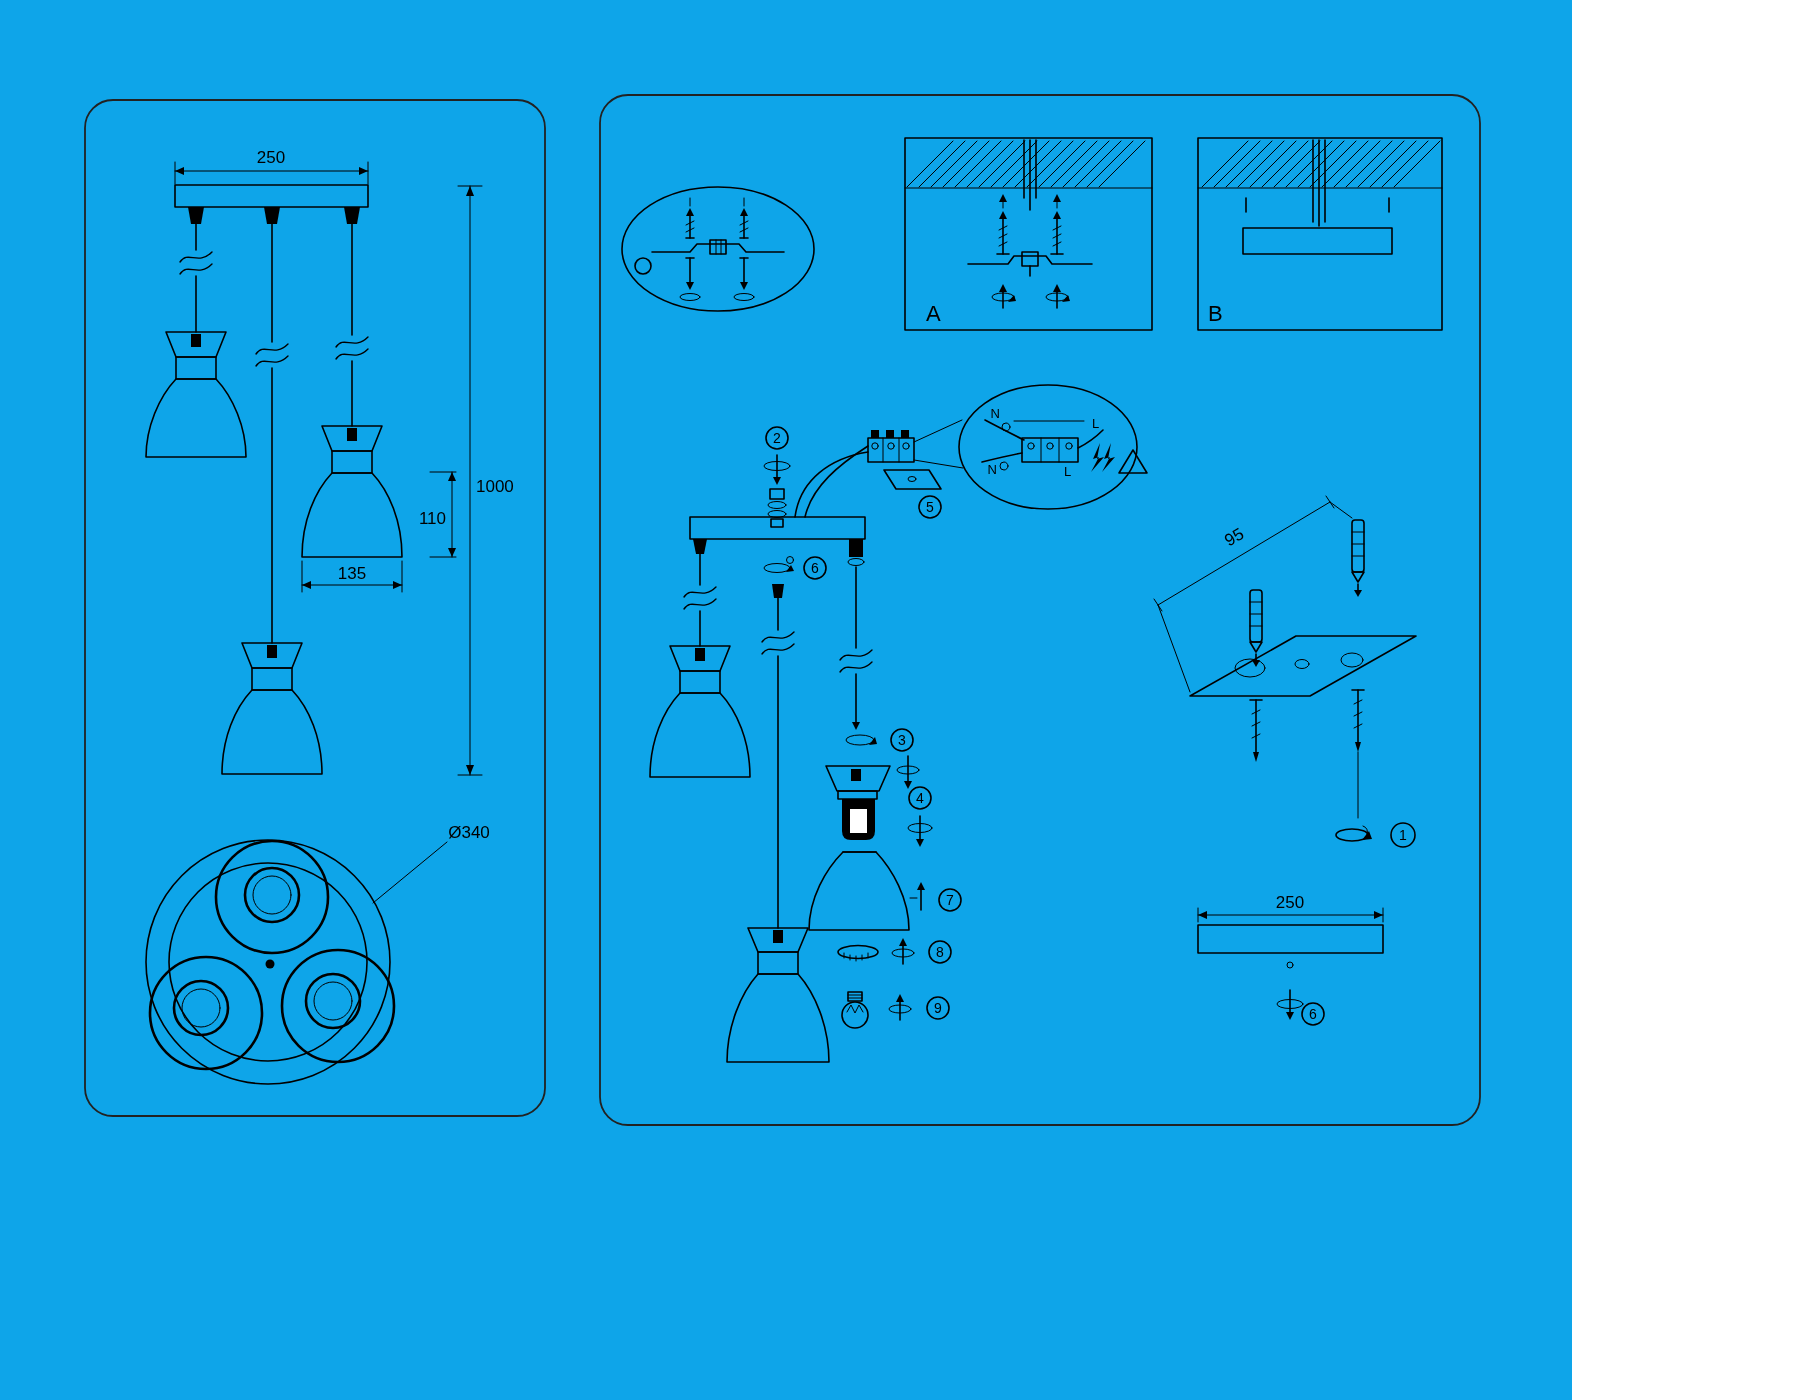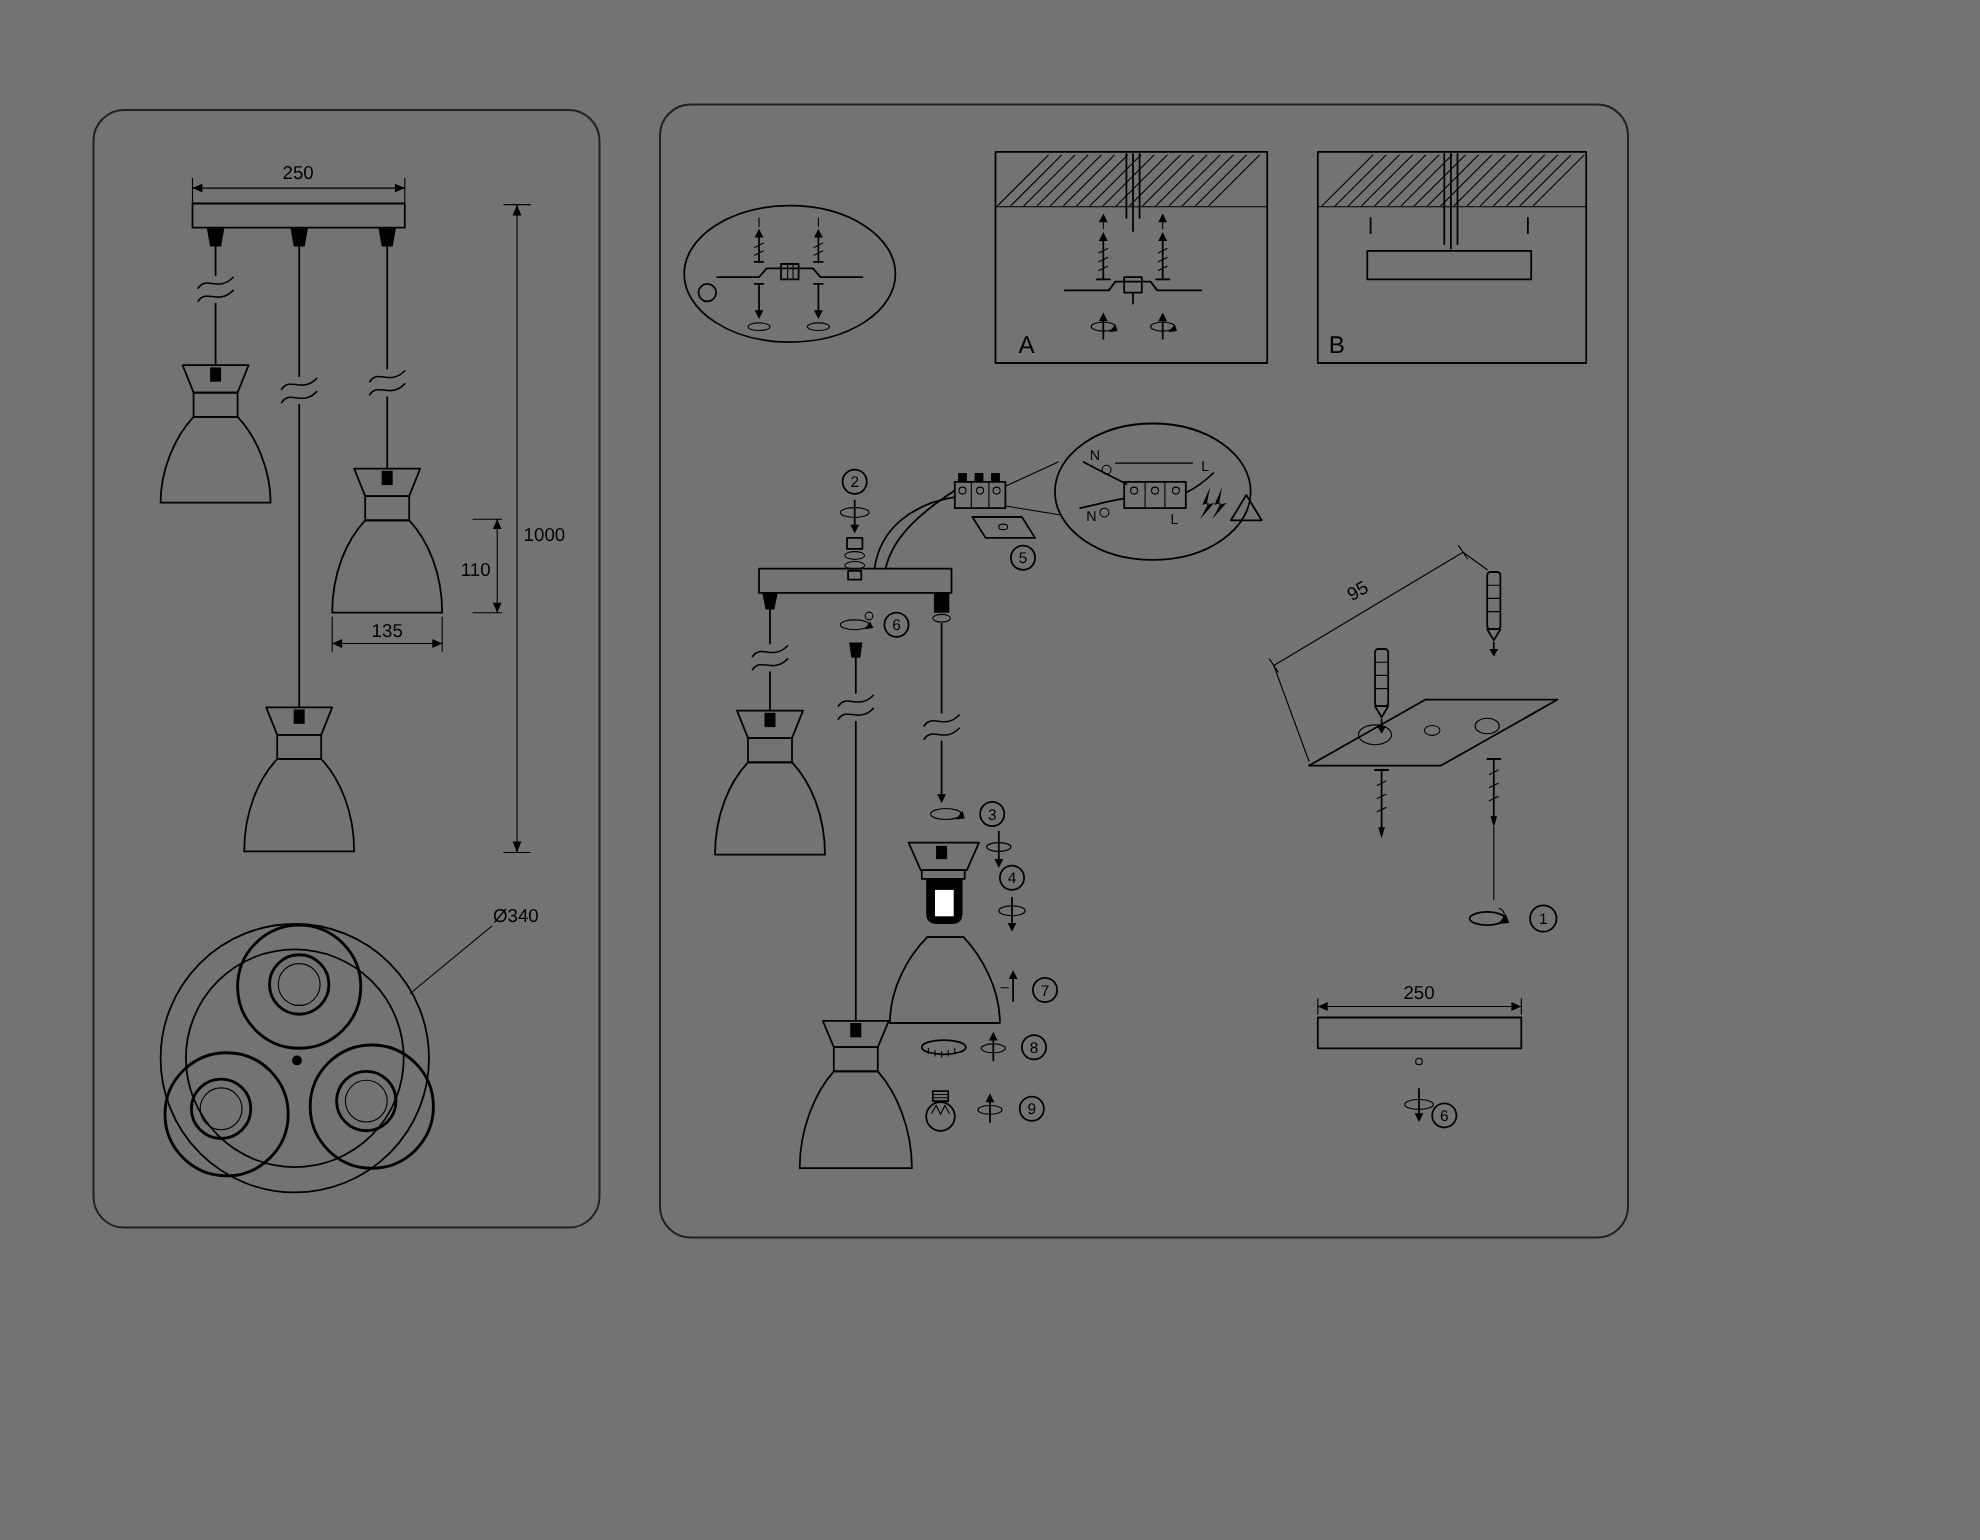--- a/index.html
+++ b/index.html
@@ -1,16 +1,16 @@
 <!DOCTYPE html>
 <html><head>
 <meta charset="utf-8">
 <style>
   html,body{margin:0;padding:0;background:#fff;}
-  #page{position:relative;width:1800px;height:1400px;background:#737373;overflow:hidden;text-align:center;}
+  #page{position:relative;width:1572px;height:1400px;background:#0ea5e9;overflow:hidden;text-align:center;}
   svg{position:absolute;left:0;top:0;}
   .s{fill:none;stroke:#000;stroke-width:1.6;stroke-linecap:round;stroke-linejoin:round;}
   .s1{fill:none;stroke:#000;stroke-width:1;stroke-linecap:round;}
   .s2{fill:none;stroke:#000;stroke-width:2.6;}
   .sq{fill:none;stroke:#000;stroke-width:1.4;stroke-linecap:round;}
   .f{fill:#000;stroke:none;}
   .brd{fill:none;stroke:#222;stroke-width:1.8;}
   text{font-family:"Liberation Sans","DejaVu Sans",sans-serif;fill:#000;}
   .t17{font-size:17px;} .t14{font-size:14px;} .t13{font-size:13px;} .t22{font-size:22px;}
   .mid{text-anchor:middle;} .end{text-anchor:end;}

